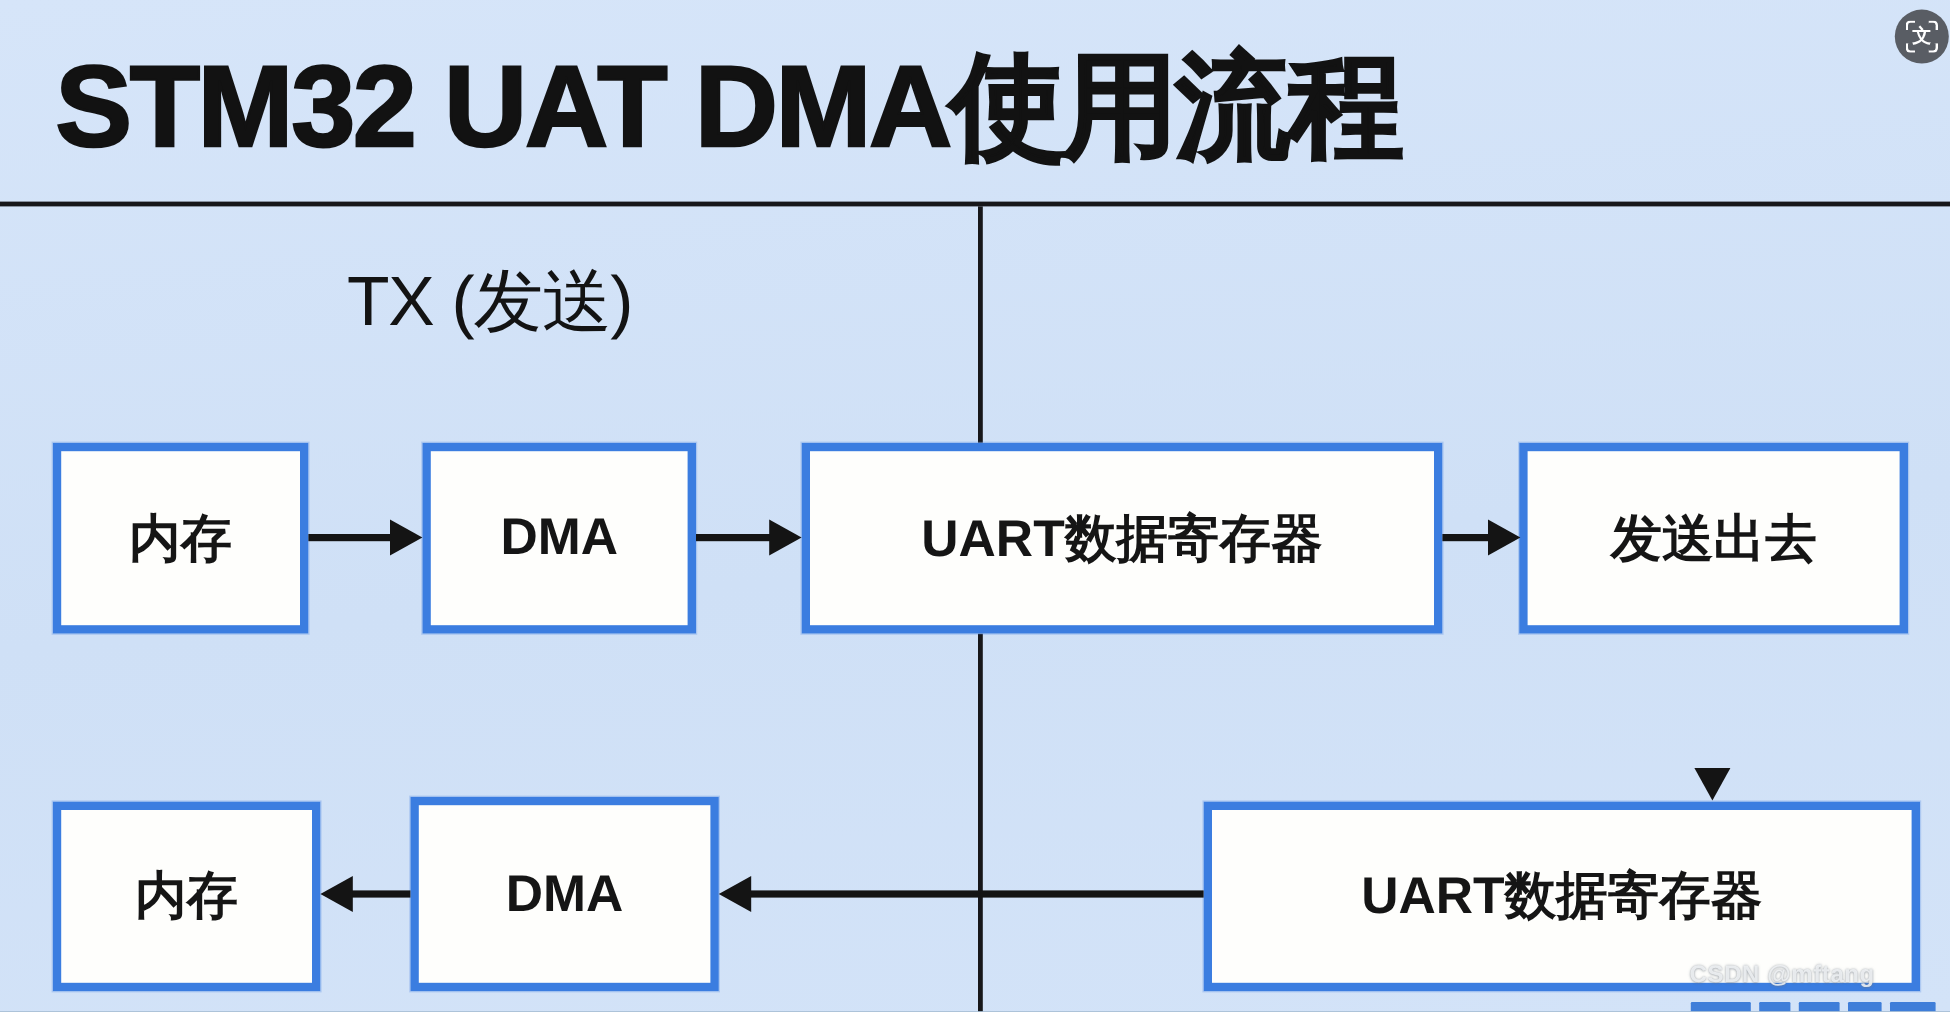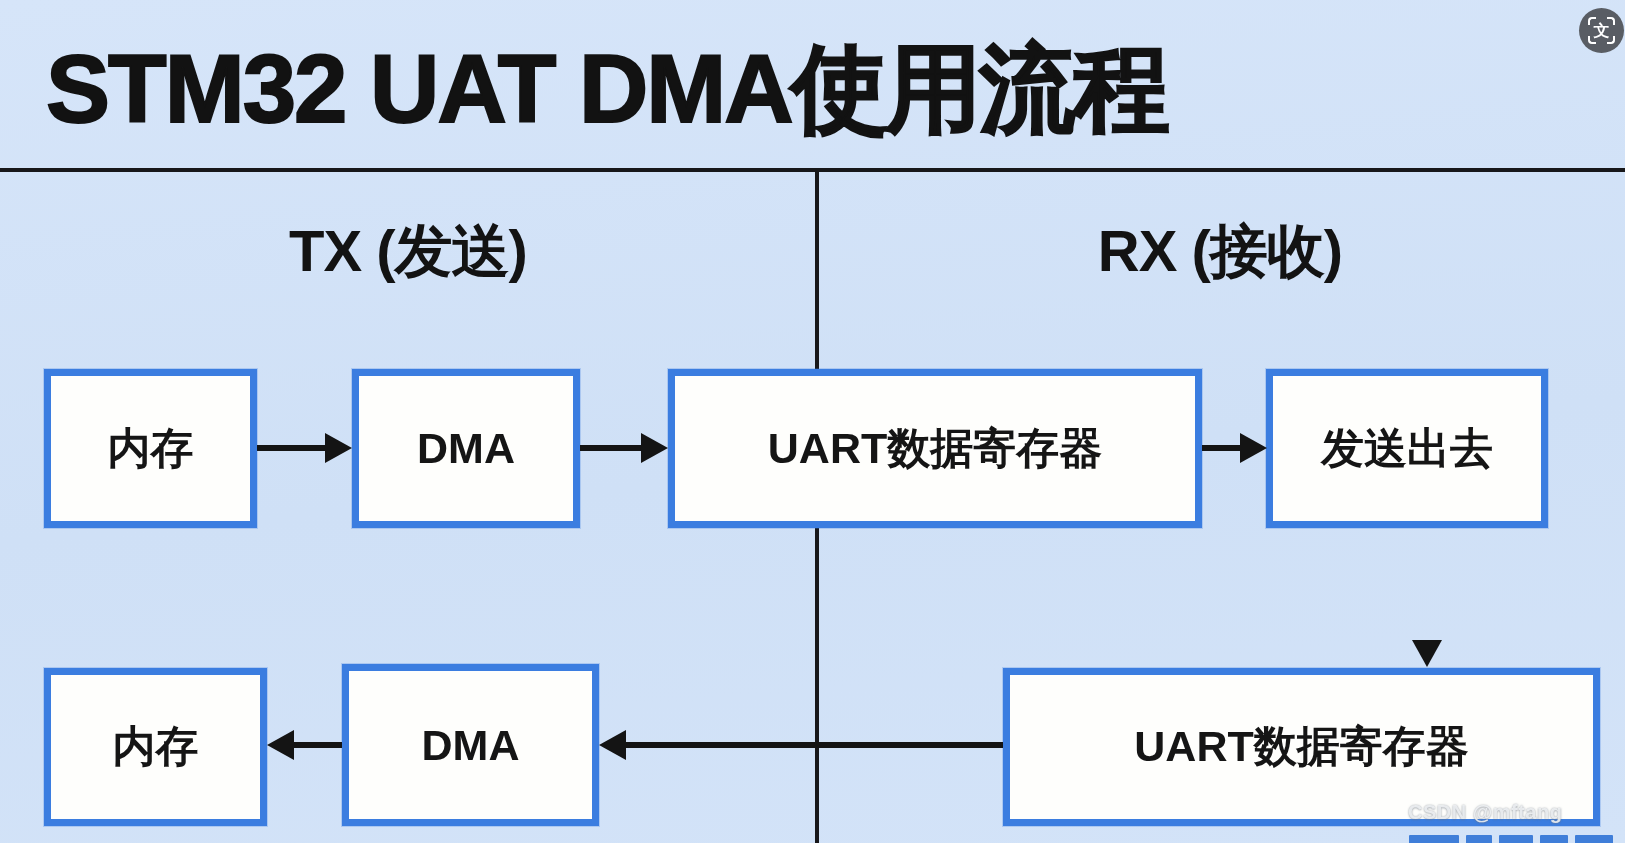--- a/index.html
+++ b/index.html
@@ -22,39 +22,39 @@
     position:absolute;left:0;top:168px;width:1625px;height:4px;
     background:#17171a;
   }
   .v-div{
     position:absolute;left:815px;top:172px;width:4px;height:671px;
     background:#17171a;
   }
   .col-header{
     position:absolute;top:212px;height:80px;
     display:flex;align-items:center;justify-content:center;
-    font-size:58px;font-weight:700;letter-spacing:-1px;
+    font-size:58px;font-weight:400;letter-spacing:-1px;
     color:#131313;white-space:nowrap;
   }
   .col-header.tx{left:108px;width:600px;}
   .col-header.rx{left:920px;width:600px;}
   .node{
     position:absolute;
     background:#fefefc;
     border:7px solid #3b7de0;
     display:flex;align-items:center;justify-content:center;
     font-size:43px;font-weight:900;letter-spacing:0;
     color:#151515;white-space:nowrap;
     box-shadow:0 0 0 1px rgba(59,125,224,.25);
   }
   
   .n-tx-mem {left:44px;  top:369px;width:213px;height:159px;}
   .n-tx-dma {left:352px; top:369px;width:228px;height:159px;}
   .n-tx-uart{left:668px; top:369px;width:534px;height:159px;}
-  .n-tx-out {left:1266px;top:369px;width:282px;height:159px;}
+  .n-tx-out {left:1266px;top:369px;width:324px;height:159px;}
   
   .n-rx-uart{left:1003px;top:668px;width:597px;height:158px;}
   .n-rx-dma {left:342px; top:664px;width:257px;height:162px;}
   .n-rx-mem {left:44px;  top:668px;width:223px;height:158px;}
 
   .aline{position:absolute;height:6px;background:#141414;}
   .aline.v{width:6px;height:auto;}
   .ahead{position:absolute;width:0;height:0;}
   .ahead.right{border-top:15px solid transparent;border-bottom:15px solid transparent;border-left:27px solid #141414;}
   .ahead.left {border-top:15px solid transparent;border-bottom:15px solid transparent;border-right:27px solid #141414;}
@@ -114,21 +114,20 @@
 <body>
 
 <div class="stage">
 
   <div class="page-title">STM32 UAT DMA使用流程</div>
 
   <div class="h-sep"></div>
   <div class="v-div"></div>
 
   <div class="col-header tx">TX (发送)</div>
-  <div class="col-header rx">RX (接收)</div>
 
   <div class="node n-tx-mem">内存</div>
   <div class="node n-tx-dma">DMA</div>
   <div class="node n-tx-uart">UART数据寄存器</div>
   <div class="node n-tx-out">发送出去</div>
 
   <div class="node n-rx-uart">UART数据寄存器</div>
   <div class="node n-rx-dma">DMA</div>
   <div class="node n-rx-mem">内存</div>
 

